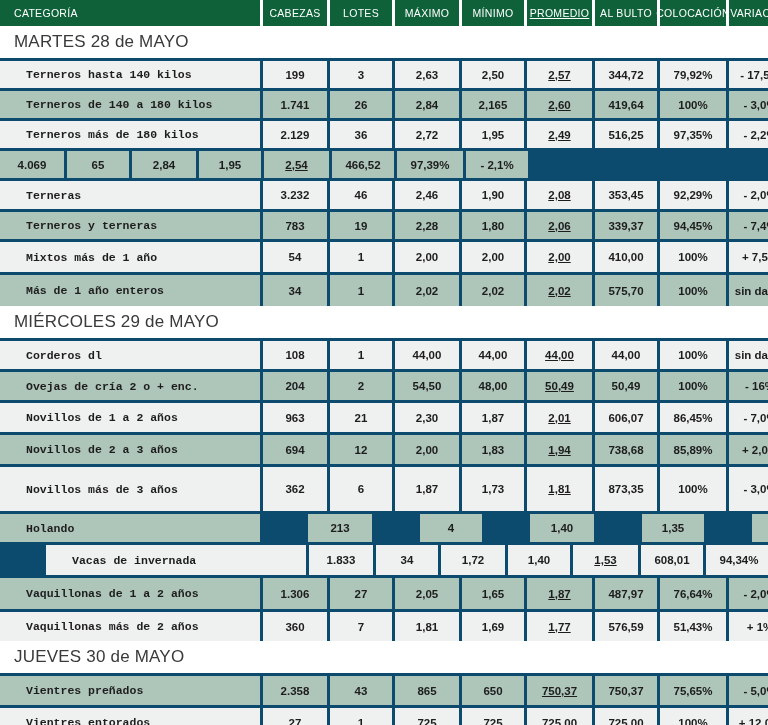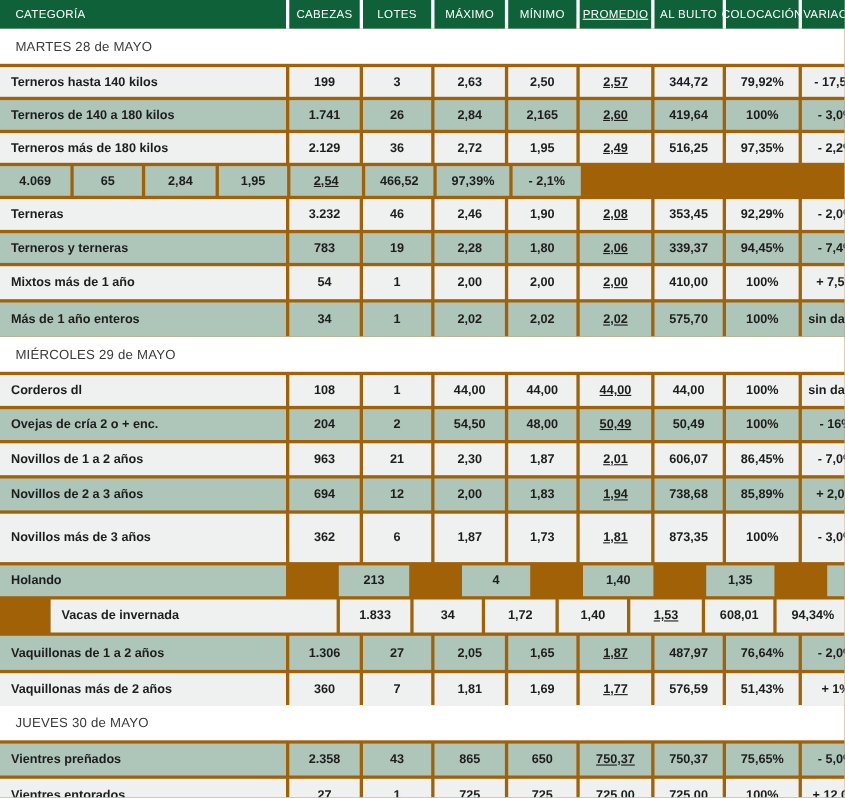--- a/index.html
+++ b/index.html
@@ -7,21 +7,21 @@
     margin: 0; padding: 0;
     width: 768px; height: 725px;
     background: #ffffff;
     font-family: "Liberation Sans", sans-serif;
     -webkit-font-smoothing: antialiased;
   }
   #sheet {
     width: 768px;
     height: 725px;
     position: relative;
-    background: #a16207;
+    background: #0c4a6e;
     overflow: hidden;
   }
 
   
   .hdr {
     display: flex;
     height: 26px;
     background: #ffffff;
     gap: 3px;
   }
@@ -50,33 +50,34 @@
     display: flex;
     align-items: center;
     justify-content: center;
     font-size: 11.5px;
     font-weight: bold;
     color: #1d1d1d;
     height: 100%;
   }
   .cell.cat {
     justify-content: flex-start;
-    padding-left: 10px;
+    padding-left: 26px;
     font-size: 11.5px;
+    font-family: Liberation Mono, monospace;
   }
 
   .row.light .cell { background: #eef1ef; }
   .row.sage  .cell { background: #aec5ba; }
 
   
   .section {
     display: flex;
     align-items: center;
     padding-left: 14px;
-    font-size: 12px;
+    font-size: 17px;
     font-weight: normal;
     color: #3a3a3a;
     background: #ffffff;
     letter-spacing: .2px;
   }
 
   
   .c-cat { width: 260px; flex: 0 0 260px; }
   .c-1   { width: 64px;  flex: 0 0 64px; }
   .c-2   { width: 62px;  flex: 0 0 62px; }

